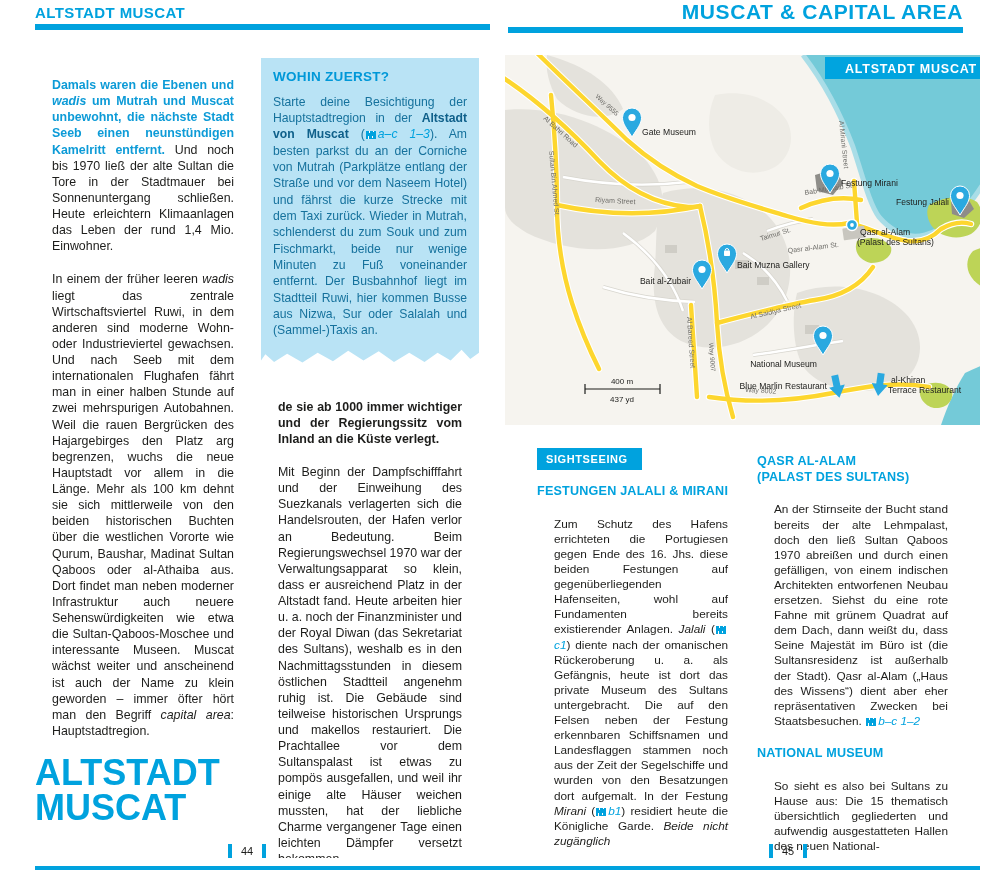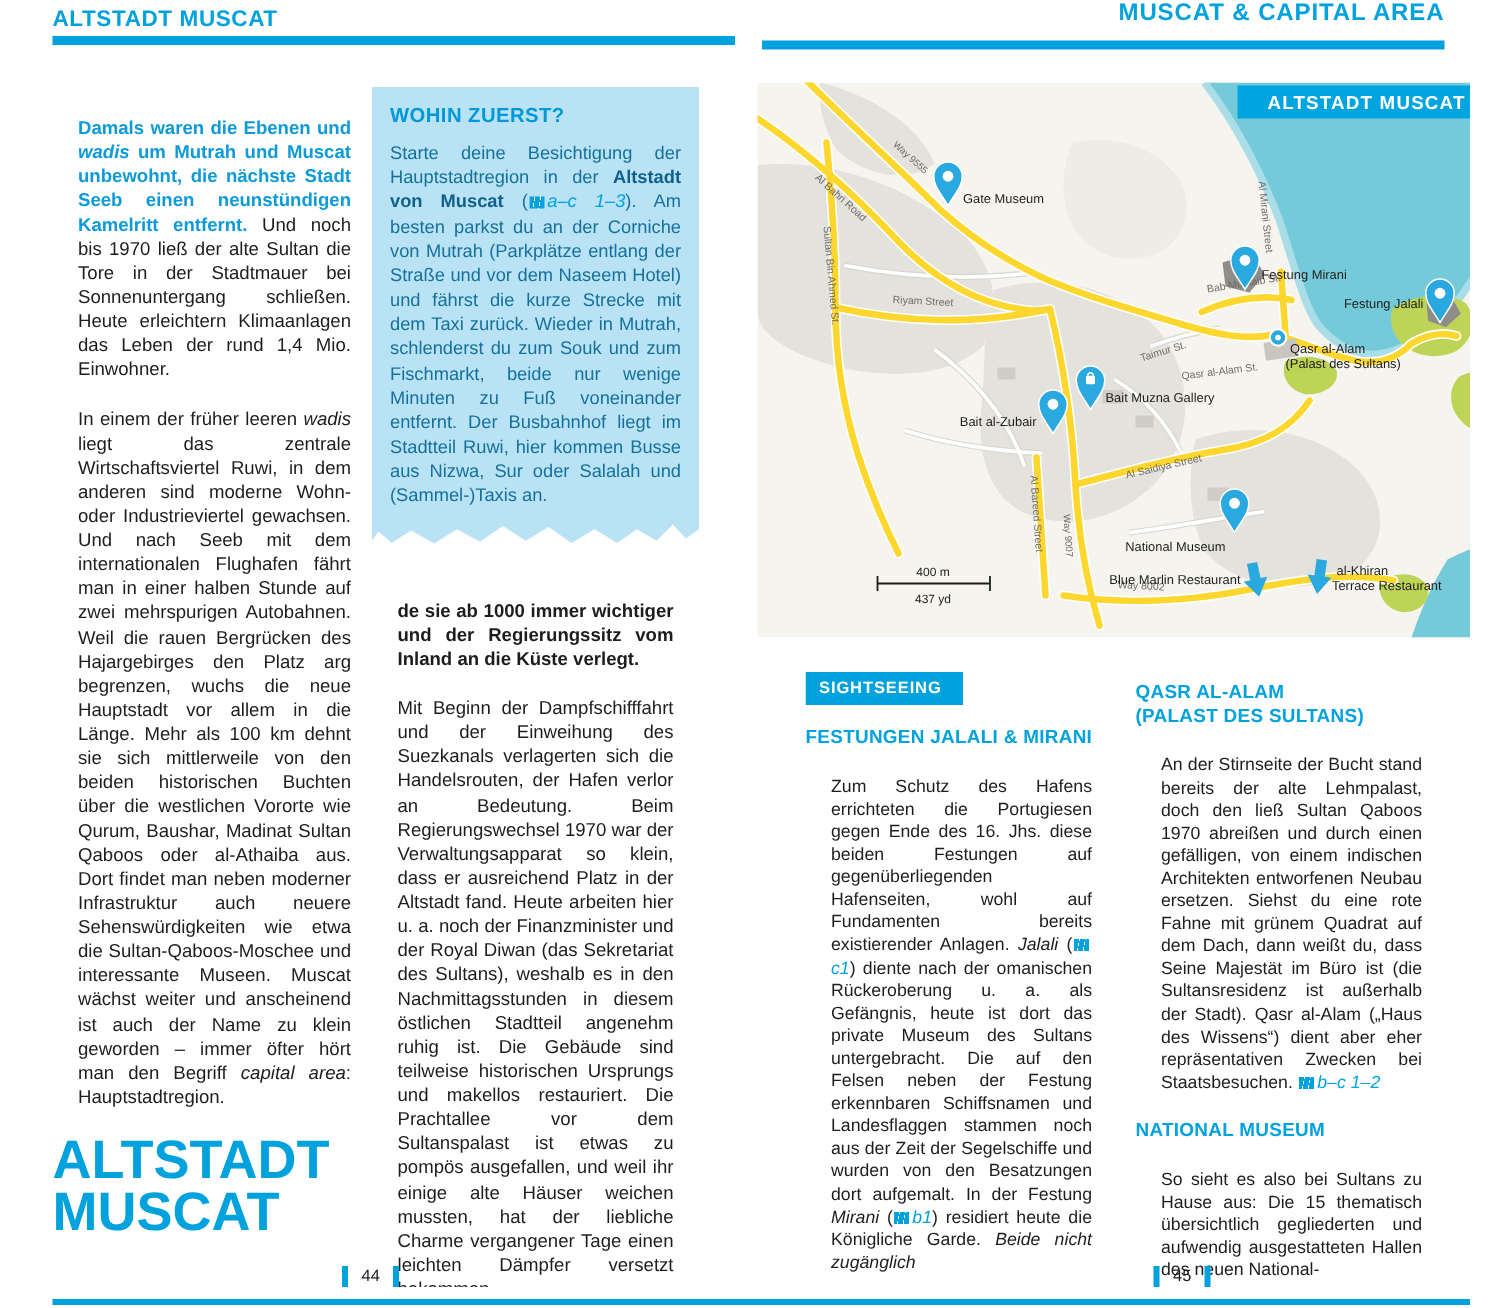--- a/index.html
+++ b/index.html
@@ -11,28 +11,28 @@
   }
   *{box-sizing:border-box;}
   html,body{margin:0;padding:0;}
   body{font-family:"Liberation Sans", sans-serif; background:#ffffff; color:var(--ink);}
   .sheet{position:relative;width:980px;height:872px;background:#fff;overflow:hidden;}
   .abs{position:absolute;}
 
   
   .hdr-title-left{left:35px;top:4px;font-size:15px;font-weight:bold;color:var(--cyan);letter-spacing:.4px;}
   .hdr-bar-left{left:35px;top:24px;width:455px;height:6px;background:var(--cyan);}
-  .hdr-title-right{left:508px;top:0;width:455px;text-align:right;font-size:16px;font-weight:bold;color:var(--cyan);letter-spacing:.6px;}
+  .hdr-title-right{left:508px;top:0;width:455px;text-align:right;font-size:21px;font-weight:bold;color:var(--cyan);letter-spacing:.6px;}
   .hdr-bar-right{left:508px;top:27px;width:455px;height:6px;background:var(--cyan);}
 
   
   .col{font-size:12.4px;line-height:1.3;text-align:justify;hyphens:auto;-webkit-hyphens:auto;color:var(--ink);}
   .col p{margin:17px;}
   .col1{left:35px;top:60px;width:216px;height:800px;overflow:hidden;}
-  .col2{left:248px;top:58px;width:218px;height:800px;overflow:hidden;}
+  .col2{left:261px;top:58px;width:218px;height:800px;overflow:hidden;}
   .col3{left:537px;top:448px;width:208px;height:406px;overflow:hidden;font-size:11.8px;line-height:1.28;}
   .col4{left:757px;top:448px;width:208px;height:406px;overflow:hidden;font-size:11.8px;line-height:1.28;}
 
   .lede{color:var(--cyan-bold);font-weight:bold;}
   .it{font-style:italic;}
   .b{font-weight:bold;}
   .mapref{color:var(--cyan);font-style:italic;}
   .mapicon{display:inline-block;width:10px;height:8px;margin:0 2px 0 1px;vertical-align:-1px;
     background:linear-gradient(100deg,var(--cyan) 0 30%,#fff 30% 34%,var(--cyan) 34% 64%,#fff 64% 68%,var(--cyan) 68% 100%);}
   .section-title{color:var(--cyan);font-weight:bold;font-size:36px;line-height:.97;letter-spacing:0;margin:16px 0 10px;text-align:left;}

